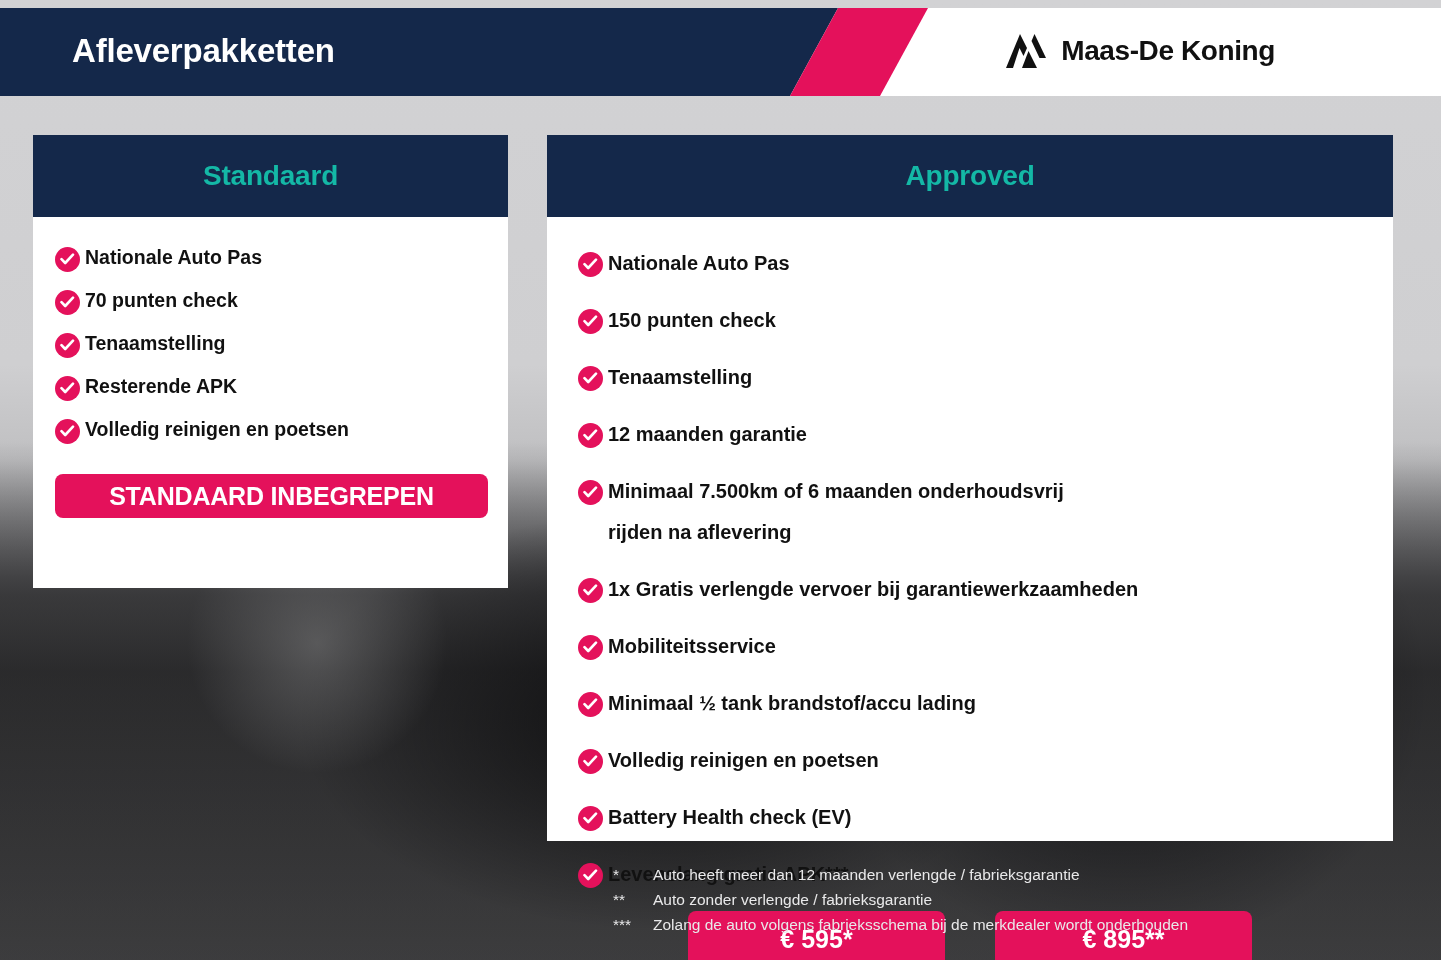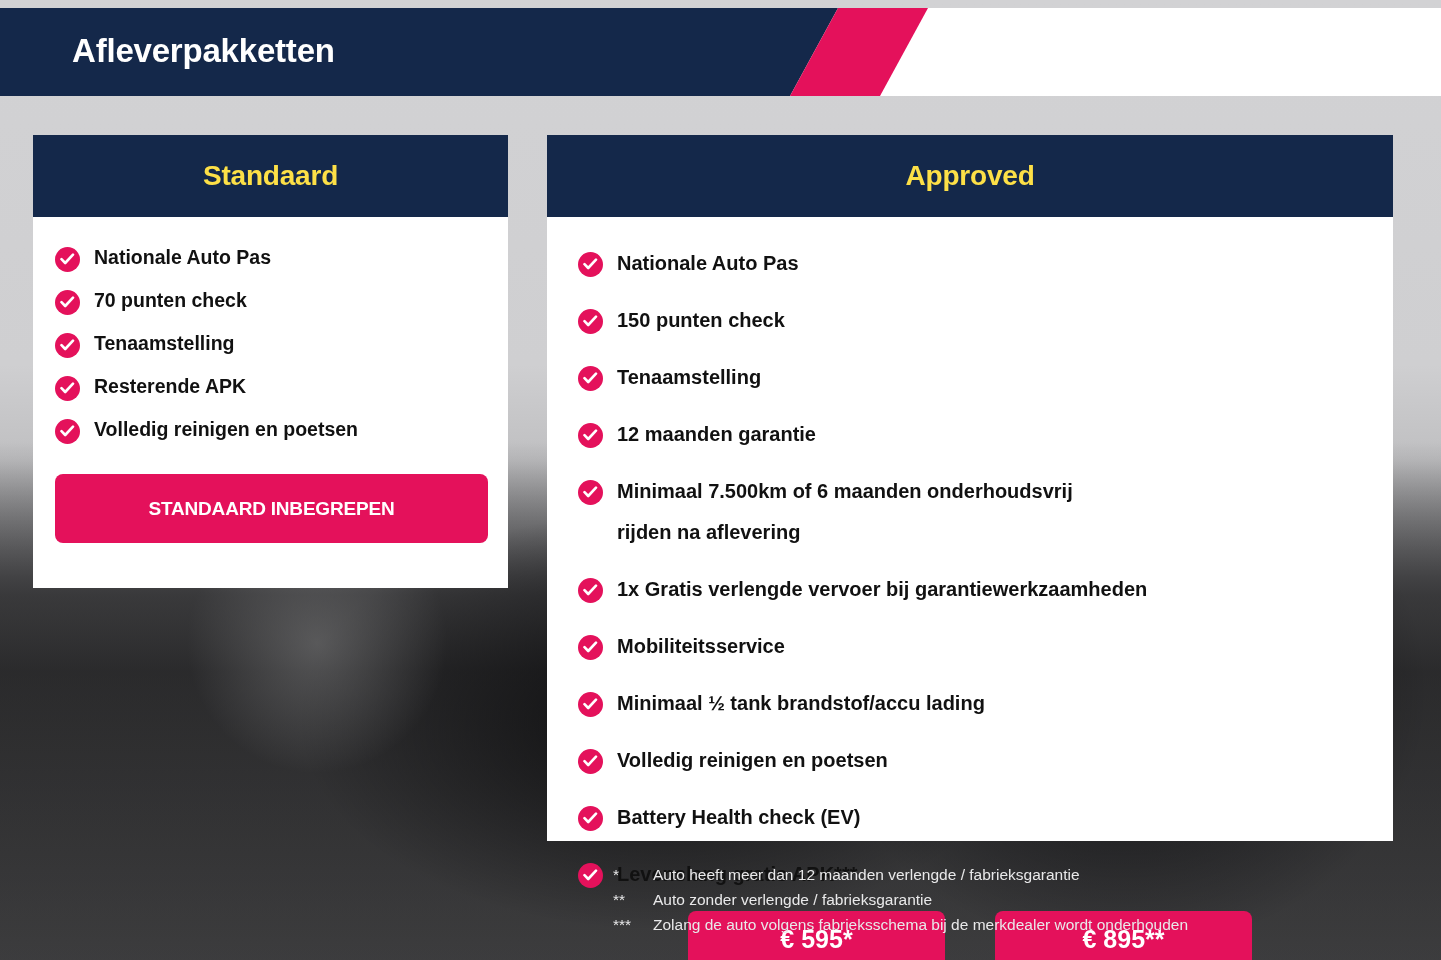--- a/index.html
+++ b/index.html
@@ -52,32 +52,32 @@
     display:flex; align-items:center; gap:13px;
   }
   .brand .mark{ width:44px; height:38px; display:block; }
   .brand .brand-name{
     color:#111; font-size:28px; font-weight:bold; letter-spacing:-0.4px; white-space:nowrap;
   }
 
   
   .card{ position:absolute; background:#ffffff; }
   .card-head{
-    background:#14284a; color:#fde047;
+    background:#14284a; color:#14b8a6;
     display:flex; align-items:center; justify-content:center;
     height:82px;
   }
   .card-head-title{ font-size:28px; font-weight:bold; letter-spacing:-0.2px; }
 
   #card-standaard{ left:33px; top:135px; width:475px; height:453px; }
   #card-approved { left:547px; top:135px; width:846px; height:706px; }
 
   .feature-list{ list-style:none; }
   .feature{
-    display:flex; align-items:flex-start; gap:14px;
+    display:flex; align-items:flex-start; gap:5px;
     color:#111111;
   }
   .feature .check{
     flex:0 0 auto; width:25px; height:25px; border-radius:50%;
     background:#e4115b; position:relative; margin-top:2px;
   }
   .feature .check svg{ position:absolute; left:5px; top:6px; }
   .feature .ftext{ font-size:19.5px; font-weight:bold; line-height:24px; }
   .feature .ftext .cont{ display:block; }
 
@@ -89,21 +89,21 @@
   #card-approved .feature{ margin-bottom:16px; }
   #card-approved .feature .ftext{ font-size:20px; line-height:41px; }
   #card-approved .feature .check{ margin-top:9px; }
 
   .std-btn-wrap{ padding:14px 22px 0 22px; }
   .btn-pink{
     background:#e4115b; color:#fff; border:none; border-radius:8px;
     font-family:"Liberation Sans", sans-serif; font-weight:bold;
     cursor:pointer; display:inline-flex; align-items:center; justify-content:center;
   }
-  #btn-standaard-inbegrepen{ width:433px; height:69px; font-size:19px; letter-spacing:-0.2px; }
+  #btn-standaard-inbegrepen{ width:433px; height:44px; font-size:25px; letter-spacing:-0.2px; }
 
   .price-row{
     display:flex; justify-content:center; gap:50px;
     margin-top:14px;
   }
   .price-btn{ width:257px; height:57px; border-radius:8px; font-size:25px; }
 
   
   .footnotes{
     position:absolute; left:613px; top:862px; width:760px;
@@ -117,20 +117,28 @@
 <body>
 
 <div class="bg-photo"></div>
 <div class="bg-vignette"></div>
 
 <div class="header">
   <div class="navy-block"></div>
   <div class="pink-block"></div>
   <div class="title">Afleverpakketten</div>
 
+  <div class="brand">
+    <svg class="mark" viewBox="0 0 44 38">
+      <path d="M2 36 L16 2 L23 16 L19.5 24 L15.5 16 L9 36 Z" fill="#111111"></path>
+      <path d="M24.5 19 L33 36 L18 36 Z" fill="#111111"></path>
+      <path d="M30.5 2 L42 26 L35.5 26 L27.5 9 Z" fill="#111111"></path>
+    </svg>
+    <span class="brand-name">Maas-De Koning</span>
+  </div>
 </div>
 
 <div class="card" id="card-standaard">
   <div class="card-head">
     <span class="card-head-title">Standaard</span>
   </div>
   <ul class="feature-list">
     <li class="feature">
       <span class="check">
         <svg width="15" height="13" viewBox="0 0 15 13">

